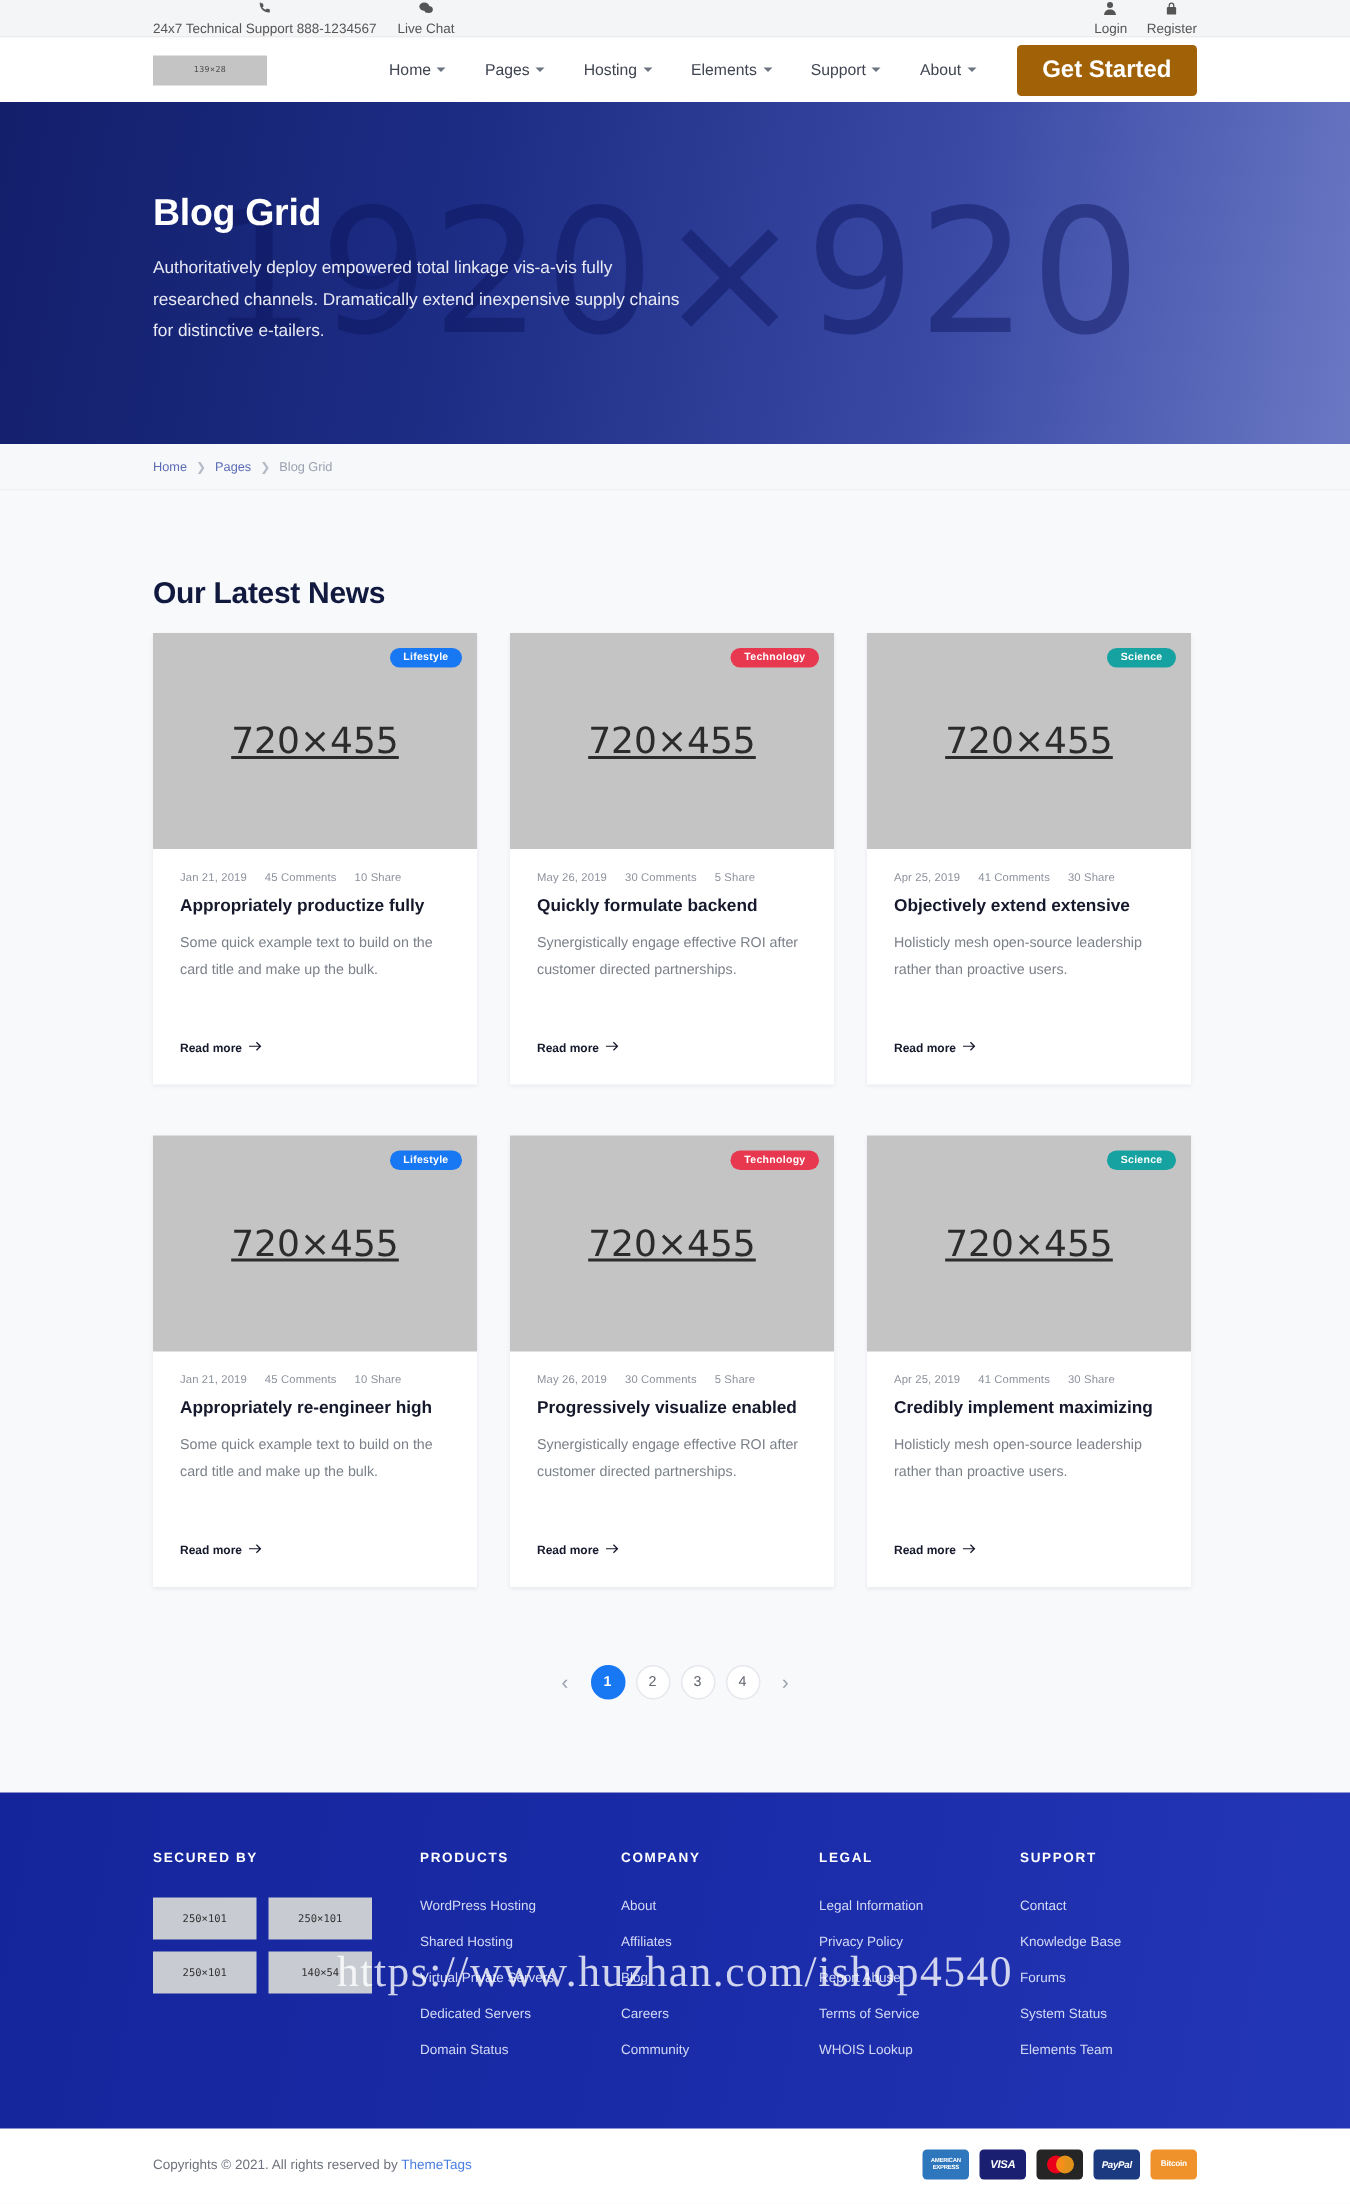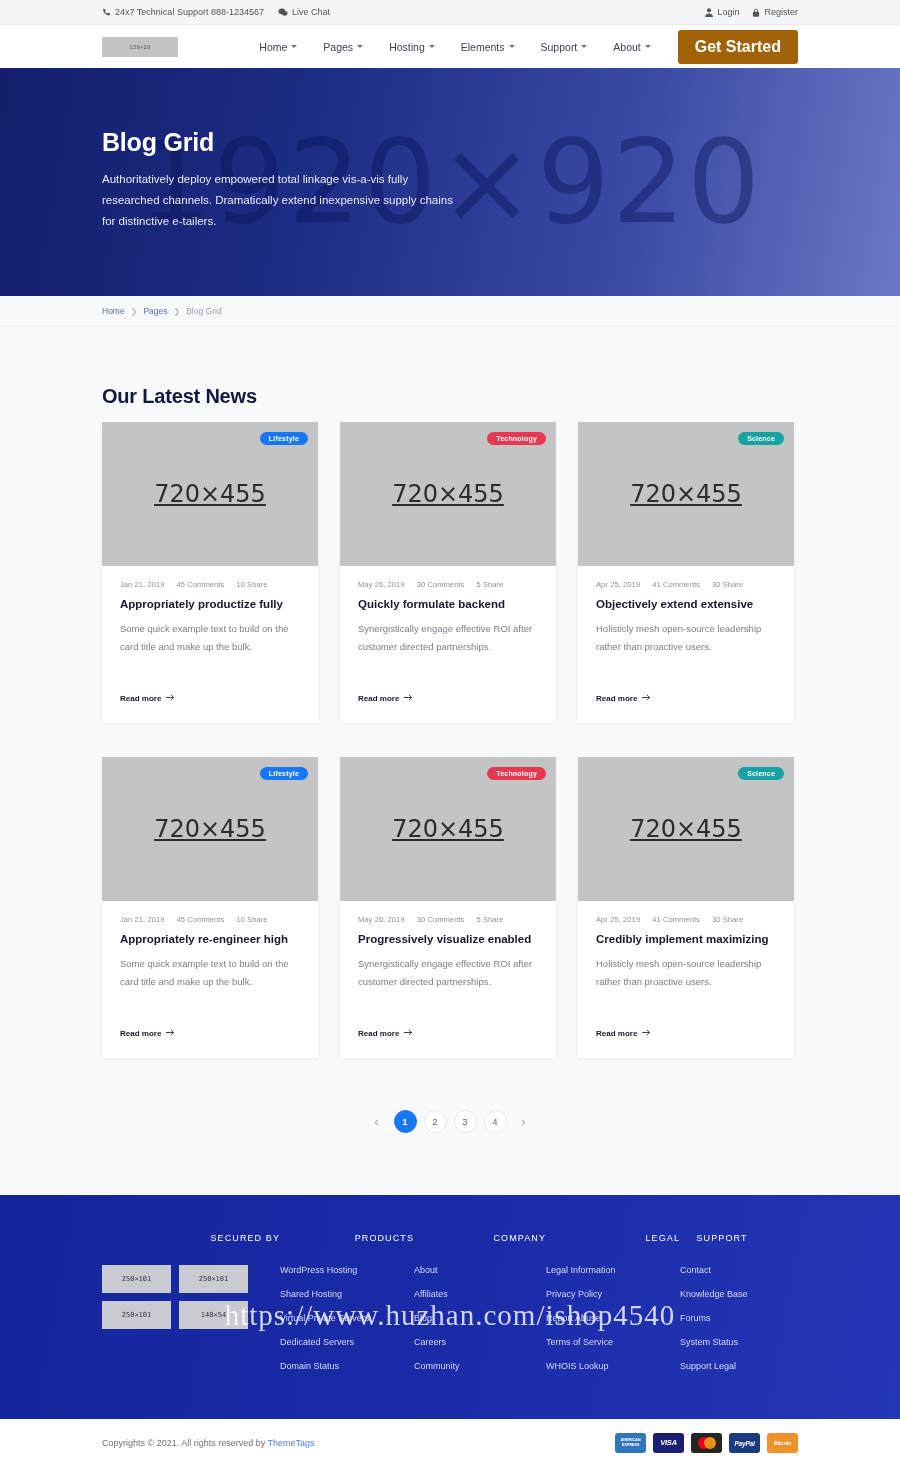--- a/index.html
+++ b/index.html
@@ -14,21 +14,21 @@
 
   
   .topbar {
     height:25px; background:#f4f5f7;
     display:flex; align-items:center;
     padding:0 102px; font-size:9px; color:#555;
     border-bottom:1px solid #ececec;
   }
   .topbar .left { display:flex; align-items:center; gap:14px; }
   .topbar .right { margin-left:auto; display:flex; align-items:center; gap:13px; }
-  .tb-item { display:flex; align-items:center; gap:4px; cursor:pointer; white-space:nowrap; }
+  .tb-item { display:flex; align-items:center; gap:4px; cursor:pointer; white-space:nowrap;flex-direction:column; }
   .tb-item svg { display:block; }
 
   
   .header {
     height:43px; background:#fff;
     display:flex; align-items:center;
     padding:0 102px;
   }
   .logo {
     width:76px; height:20px; background:#c4c4c4;
@@ -112,21 +112,21 @@
     background:linear-gradient(100deg,#14259b 0%,#1a2ba8 50%,#2336b5 100%);
     padding:38px 102px 34px; color:#fff;
   }
   .fcols { display:flex; gap:0;}
   .fcol { flex:0 0 auto;}
   .fcol.secured { width:178px;}
   .fcol.products { width:134px;}
   .fcol.company { width:132px;}
   .fcol.legal { width:134px;}
   .fcol.support { width:auto;}
-  .fhead { font-size:9px; font-weight:normal; letter-spacing:1.1px; margin-bottom:22px; color:#fff;text-align:right;}
+  .fhead { font-size:9px; font-weight:bold; letter-spacing:1.1px; margin-bottom:22px; color:#fff;}
   .flink { font-size:9px; color:#d3d9f5; margin-bottom:14px; cursor:pointer; display:block; white-space:nowrap;}
   .badges { display:flex; flex-wrap:wrap; gap:8px; width:168px;}
   .sbadge {
     width:69px; height:28px; background:#c9cbd2;
     display:flex; align-items:center; justify-content:center;
     font-size:7px; color:#333; font-family:"DejaVu Sans Mono", monospace;
   }
   .fbottom {
     background:#fff; padding:14px 102px;
     display:flex; align-items:center;
@@ -443,21 +443,21 @@
         <a class="flink">Terms of Service</a>
         <a class="flink">WHOIS Lookup</a>
       </div>
 
       <div class="fcol support">
         <div class="fhead">SUPPORT</div>
         <a class="flink">Contact</a>
         <a class="flink">Knowledge Base</a>
         <a class="flink">Forums</a>
         <a class="flink">System Status</a>
-        <a class="flink">Support Legal</a>
+        <a class="flink">Elements Team</a>
       </div>
 
     </div>
     <div class="wm">https://www.huzhan.com/ishop4540</div>
   </div>
 
   <div class="fbottom">
     <div class="copy">
       <span>Copyrights © 2021. All rights reserved by </span><b>ThemeTags</b>
     </div>

